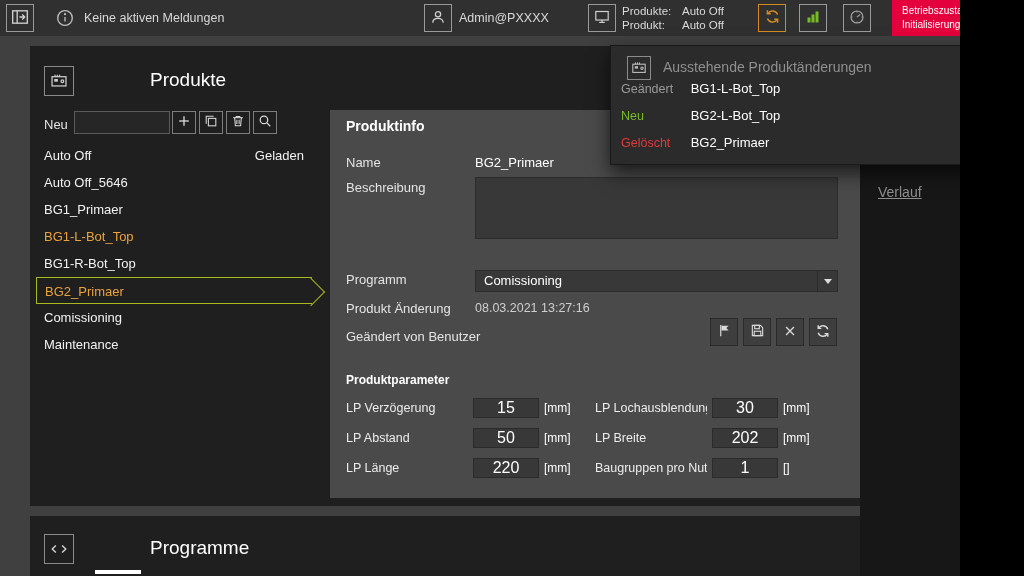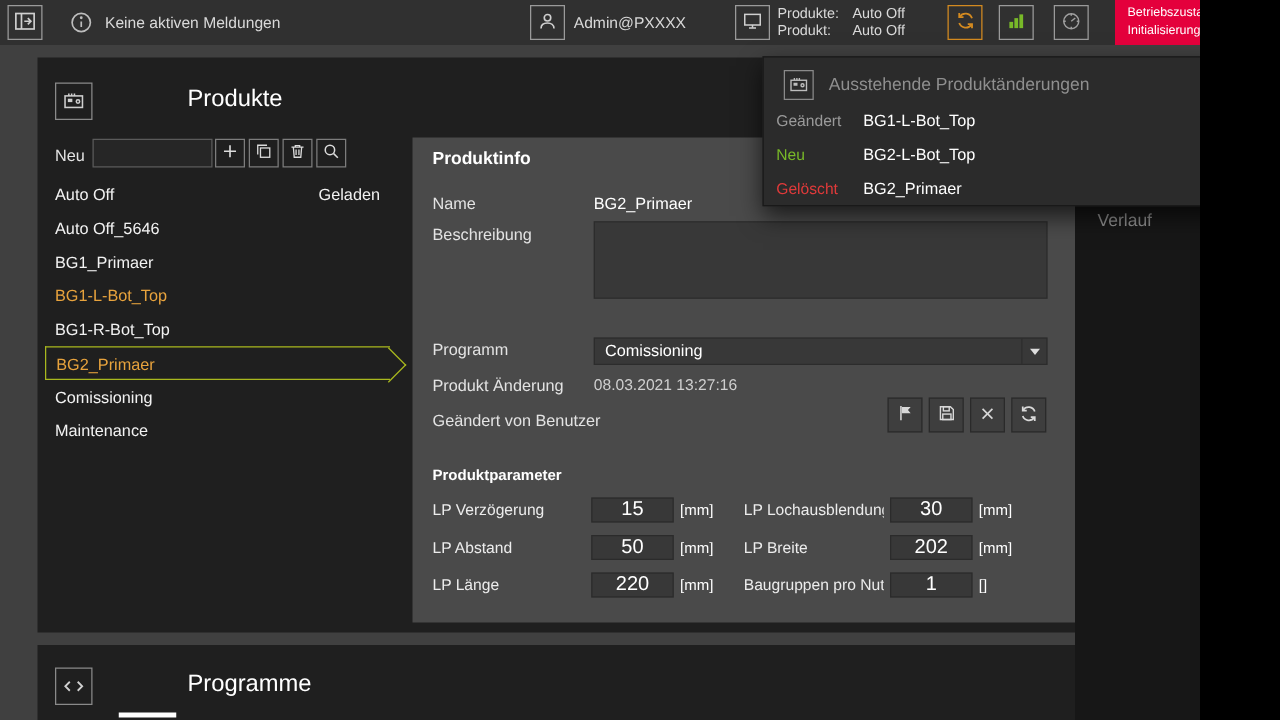--- a/index.html
+++ b/index.html
@@ -25,29 +25,29 @@
   .status-badge { position:absolute; right:0; top:0; width:132px; height:36px; background:#e4003c; color:#fff;
                   font-size:10px; padding:4px 0 0 10px; line-height:14px; cursor:pointer; }
 
   
   .dropdown { position:absolute; left:610px; top:45px; width:414px; height:120px; background:#2b2b2b;
               border:1px solid #191919; box-shadow:0 8px 18px rgba(0,0,0,.65); z-index:20; }
   .dd-iconbox { position:absolute; left:16px; top:10px; width:24px; height:24px; border:1px solid #8a8a8a;
                 display:flex; align-items:center; justify-content:center; }
   .dd-title { position:absolute; left:52px; top:13px; font-size:14px; color:#8f8f8f; }
   .dd-rows { position:absolute; left:0; top:34px; width:100%; }
-  .dd-row { position:relative; height:27px; line-height:33px; padding-left:10px; font-size:13px; }
+  .dd-row { position:relative; height:27px; line-height:17px; padding-left:10px; font-size:13px; }
   .dd-status { display:inline-block; width:66px; font-size:12.5px; color:#9a9a9a; }
   .dd-status.neu { color:#78b928; }
   .dd-status.del { color:#e03a3a; }
   .dd-name { color:#fff; }
   .dd-action { position:absolute; right:7px; top:2px; width:23px; height:23px; border:1px solid #a5a5a5;
                background:transparent; display:flex; align-items:center; justify-content:center; cursor:pointer; padding:0; }
 
-  .history-title { position:absolute; left:878px; top:168px; font-size:14px; color:#8f8f8f; }
+  .history-title { position:absolute; left:878px; top:184px; font-size:14px; color:#8f8f8f;text-decoration:underline; }
 
   
   .sec-iconbox { position:absolute; width:30px; height:30px; border:1px solid #8a8a8a;
                  display:flex; align-items:center; justify-content:center; }
   .sec-title { position:absolute; font-size:19px; font-weight:400; color:#fff;margin-left:40px; }
   .neu-label { position:absolute; left:44px; top:117px; font-size:13px; color:#e3e3e3; }
   .neu-input { position:absolute; left:74px; top:111px; width:96px; height:23px; background:#262626;
                border:1px solid #5a5a5a; color:#fff; padding:0 6px; font-size:13px; }
   .sbtn { position:absolute; top:111px; width:24px; height:23px; border:1px solid #7d7d7d; background:transparent;
           display:flex; align-items:center; justify-content:center; cursor:pointer; padding:0; }

